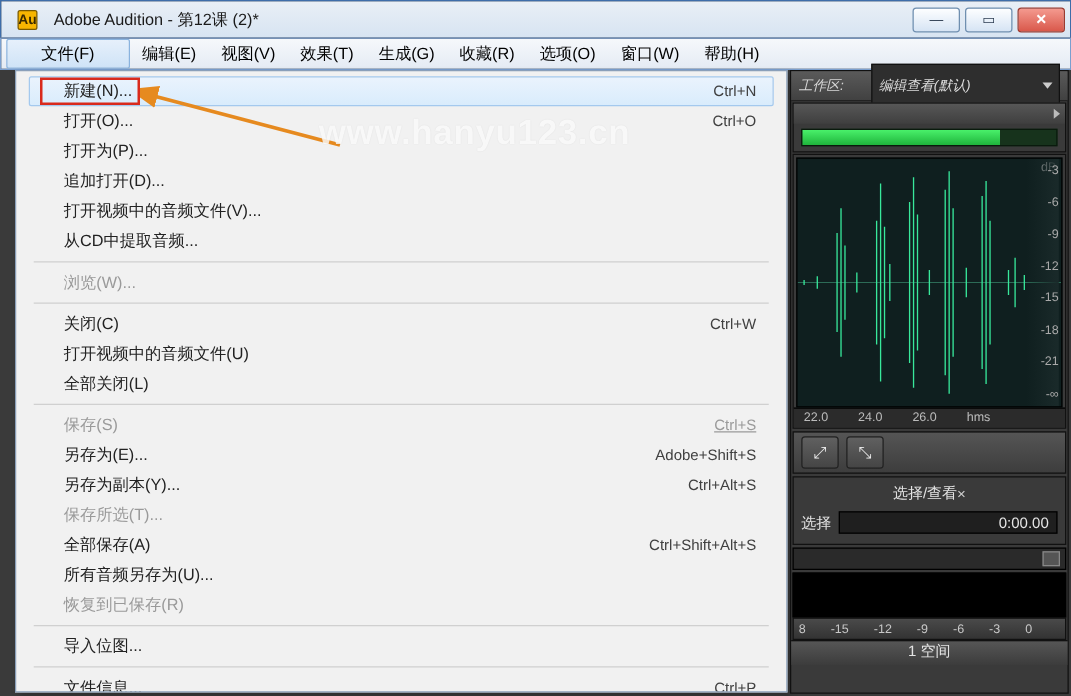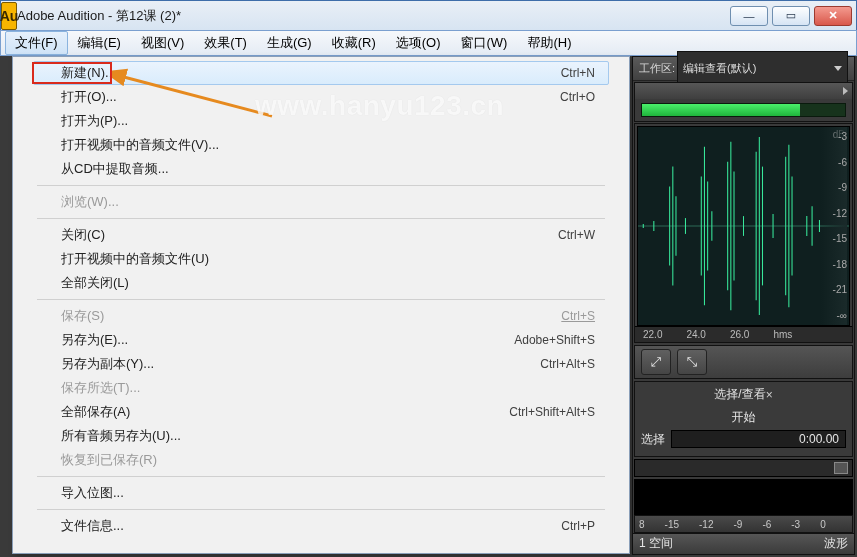--- a/index.html
+++ b/index.html
@@ -1,55 +1,55 @@
 <!DOCTYPE html>
 <html><head>
 <meta charset="utf-8">
 <style>
   * { box-sizing: border-box; margin: 0; padding: 0; font-family: "Microsoft YaHei", "Segoe UI", Tahoma, sans-serif; user-select: none; }
   body { width: 857px; height: 557px; overflow: hidden; background: #3a3a3a; position: relative; }
 
   
   .titlebar { height: 30px; background: linear-gradient(#e9eff6,#d7e4f2); display:flex; align-items:center; border:1px solid #3e6da9; border-bottom:none; }
-  .titlebar .app-icon { width:16px;height:28px;margin:0 0;background:#f7b500;border:1px solid #7a5a00;border-radius:2px;display:flex;align-items:center;justify-content:center;font-size:14px;font-weight:bold;color:#3a2a00; }
+  .titlebar .app-icon { width:16px;height:16px;margin:0 13px;background:#f7b500;border:1px solid #7a5a00;border-radius:2px;display:flex;align-items:center;justify-content:center;font-size:11px;font-weight:bold;color:#3a2a00; }
   .titlebar .title { font-size:13px; color:#1a1a1a; flex:1; }
   .win-btns { display:flex; margin-right:4px; }
   .win-btn { width:38px;height:20px;margin-left:4px;background:linear-gradient(#fdfeff,#d6e4f4);border:1px solid #6f8fb0;border-radius:3px;display:flex;align-items:center;justify-content:center;font-size:11px;color:#2b3b50; }
   .win-btn.close { background:linear-gradient(#f49a8f,#d9584b);color:#fff;border-color:#9c3a2f;font-weight:bold; }
 
   
   .menubar { height:26px; background:linear-gradient(#f6f8fb,#e4ebf4); border:1px solid #7a9fcf; display:flex; align-items:center; padding:0 4px; font-size:13px; }
   .menubar .menu-item { padding:3px 10px; border-radius:2px; }
-  .menubar .menu-item.open { background:linear-gradient(#e6f0fb,#cfe3f7); border:1px solid #8ab3de; padding:2px 9px; }
+  .menubar .menu-item.open { background:linear-gradient(#e6f0fb,#cfe3f7); border:1px solid #8ab3de; padding:2px 27px; }
 
   
   .dropdown {
     position:absolute; left:12px; top:56px; width:618px; height:498px;
     background:#f1f1f1; border:1px solid #8a9fb9;
     box-shadow:3px 3px 6px rgba(0,0,0,.25);
-    padding:4px 20px; font-size:13px; overflow:hidden;
+    padding:4px 10px; font-size:13px; overflow:hidden;
   }
   .dd-row { display:flex; align-items:center; height:24px; padding:0 14px 0 28px; color:#222; }
   .dd-row.disabled { color:#9a9a9a; }
   .dd-row.highlight { background:linear-gradient(#eaf3fd,#d9ecfc); border:1px solid #a4c9ee; border-radius:2px; height:24px; padding:0 13px 0 27px; }
   .dd-row .label { flex:1; white-space:nowrap; }
   .dd-row .shortcut { color:#404040; font-size:12px; }
   .dd-row.disabled .shortcut { color:#9a9a9a;text-decoration:underline; }
   .dd-sep { height:1px; background:#d0d0d0; margin:4px 4px; }
   .red-box { position:absolute; left:32px; top:62px; width:80px; height:22px; border:2px solid #d92a1c; pointer-events:none; }
 
   
   .arrow-svg { position:absolute; left:112px; top:62px; pointer-events:none; }
 
   
   .watermark { position:absolute; left:255px; top:90px; font-size:28px; font-weight:bold; color:rgba(255,255,255,.8); letter-spacing:.5px; pointer-events:none; text-shadow:0 0 1px rgba(0,0,0,.1); }
 
   
   .right-area { position:absolute; left:632px; top:56px; right:2px; bottom:2px; background:#3a3a3a; border:1px solid #111; font-size:11px; color:#d7d7d7; }
-  .ws-row { height:24px; background:linear-gradient(#5a5a5a,#414141); border-bottom:1px solid #222; display:flex; align-items:center; padding:0 6px; gap:2px; }
+  .ws-row { height:24px; background:linear-gradient(#5a5a5a,#414141); border-bottom:1px solid #222; display:flex; align-items:center; padding:0 6px; gap:22px;font-style:italic; }
   .ws-select { flex:1; height:36px; background:#2e2e2e; border:1px solid #111; display:flex; align-items:center; padding:0 5px; font-size:11px; color:#ddd; justify-content:space-between; }
   .ws-select .caret { width:0;height:0;border-left:4px solid transparent;border-right:4px solid transparent;border-top:5px solid #ccc; }
 
   .panel { background:#3a3a3a; border:1px solid #111; margin:1px; position:relative; }
   .panel-head { height:16px; background:linear-gradient(#575757,#3f3f3f); display:flex; align-items:center; justify-content:flex-end; padding:0 4px; }
   .panel-head .tri { width:0;height:0;border-top:4px solid transparent;border-bottom:4px solid transparent;border-left:5px solid #bcbcbc; }
 
   .level-bar { height:14px; margin:4px 6px; background:#17331c; border:1px solid #0a1a0d; position:relative; }
   .level-bar .fill { position:absolute; left:0; top:0; bottom:0; width:78%; background:linear-gradient(#49f06a,#1fb53c); }
 
@@ -68,21 +68,21 @@
   .sel-title { text-align:center;font-size:12px;color:#e8e8e8;margin-bottom:4px; }
   .sel-row { display:flex; align-items:center; gap:6px; }
   .sel-row .lab { font-size:12px; color:#e2e2e2; }
   .sel-row .val { flex:1; height:18px; background:#1f1f1f; border:1px solid #000; color:#e7e7e7; display:flex;align-items:center;justify-content:flex-end; padding:0 6px; font-size:12px; }
 
   .scroll-strip { height:18px; background:#2a2a2a; border:1px solid #000; margin:2px 1px; position:relative; }
   .scroll-strip .thumb { position:absolute; right:4px; top:2px; width:14px; height:12px; background:#555; border:1px solid #888; }
 
   .blackbar { height:36px; margin:2px 1px 0 1px; background:#000; border:1px solid #000; }
   .bottom-ruler { height:18px; background:linear-gradient(#4a4a4a,#333); border:1px solid #111; margin:0 1px; display:flex; align-items:center; font-size:10px; color:#c8c8c8; padding:0 4px; gap:20px; }
-  .footer { height:20px; background:linear-gradient(#565656,#3c3c3c); border-top:1px solid #111; display:flex; align-items:center; font-size:12px; color:#e4e4e4; padding:0 6px; gap:40px; }
+  .footer { height:20px; background:linear-gradient(#565656,#3c3c3c); border-top:1px solid #111; display:flex; align-items:center; font-size:12px; color:#e4e4e4; padding:0 6px; gap:40px;flex-direction:column; }
   .footer span:last-child{margin-left:auto;}
 </style>
 </head>
 <body>
 
 <div class="titlebar">
   <div class="app-icon">Au</div>
   <div class="title">Adobe Audition - 第12课 (2)*</div>
   <div class="win-btns">
     <div class="win-btn">—</div>
@@ -107,20 +107,23 @@
     <div class="dd-row highlight">
       <span class="label">新建(N)...</span>
       <span class="shortcut">Ctrl+N</span>
     </div>
     <div class="dd-row">
       <span class="label">打开(O)...</span>
       <span class="shortcut">Ctrl+O</span>
     </div>
     <div class="dd-row">
       <span class="label">打开为(P)...</span>
+    </div>
+    <div class="dd-row">
+      <span class="label">追加打开(D)...</span>
     </div>
     <div class="dd-row">
       <span class="label">打开视频中的音频文件(V)...</span>
     </div>
     <div class="dd-row">
       <span class="label">从CD中提取音频...</span>
     </div>
     <div class="dd-sep"></div>
     <div class="dd-row disabled">
       <span class="label">浏览(W)...</span>
@@ -259,21 +262,20 @@
     <div class="tool-btn">
         <span>⤡</span>
       </div>
   </div>
 
   <div class="panel sel-panel">
     <div class="sel-head">
       <span>选择/查看</span>
       <span class="x">×</span>
     </div>
-    <div class="sel-title">开始</div>
     <div class="sel-row">
       <span class="lab">选择</span>
       <div class="val">0:00.00</div>
     </div>
   </div>
 
   <div class="scroll-strip">
       <div class="thumb"></div>
     </div>
   <div class="blackbar"></div>

